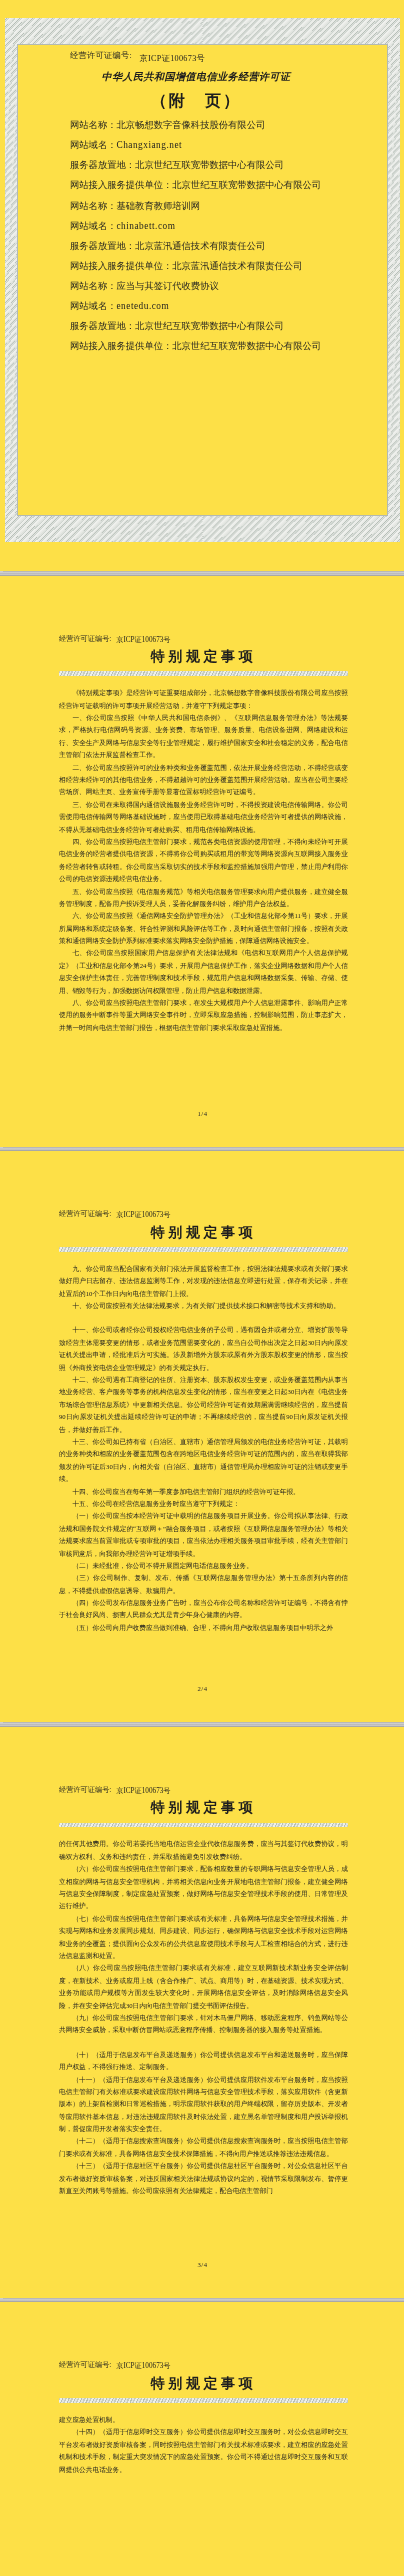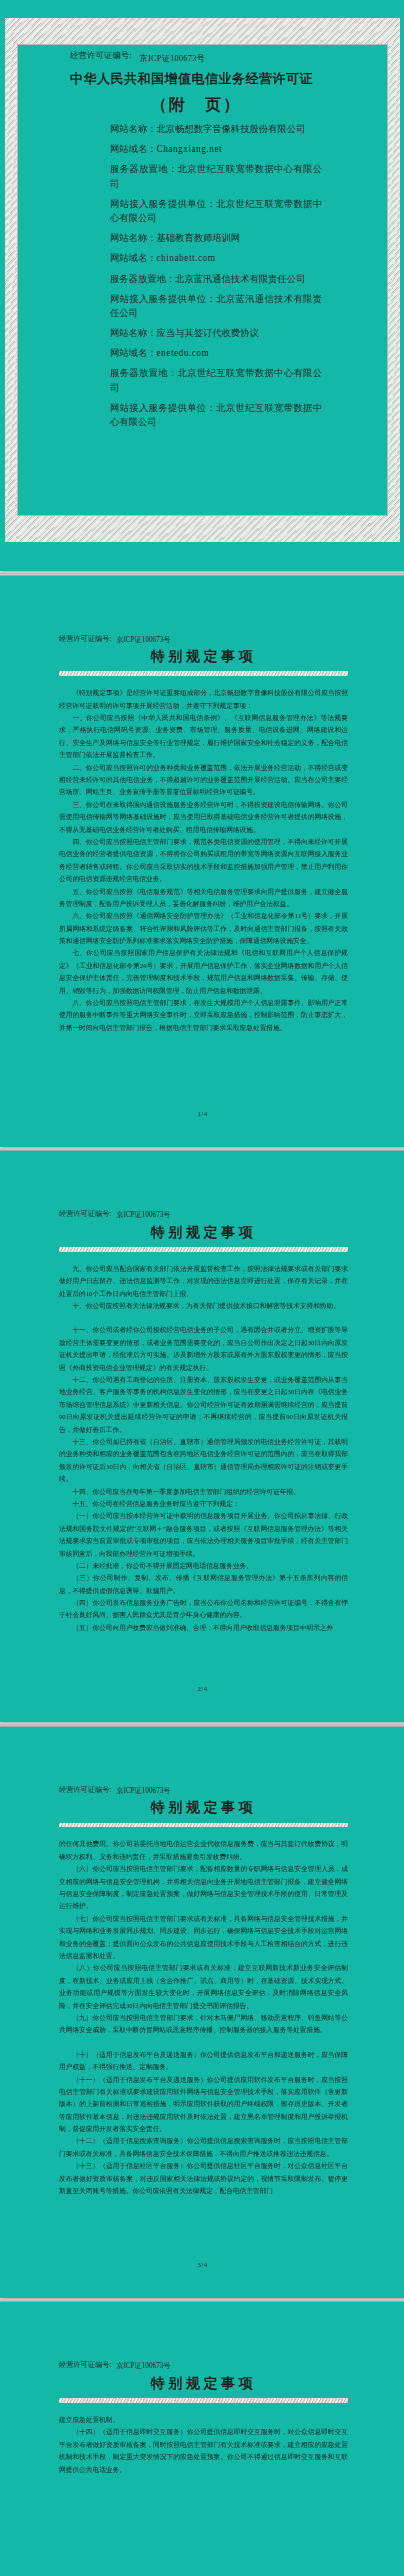--- a/index.html
+++ b/index.html
@@ -7,21 +7,21 @@
     width: 405px;
     font-family: "Liberation Serif", "DejaVu Serif", serif;
     color: #1e1e1e;
     -webkit-font-smoothing: antialiased;
   }
   .doc { width: 405px; }
   .page {
     position: relative;
     width: 405px;
     height: 571px;
-    background: #14b8a6;
+    background: #fde047;
     overflow: hidden;
     box-shadow: 0 0.5px 1px rgba(0,0,0,.2);
   }
   .page-separator {
     height: 4.6px;
     background: linear-gradient(#d8d8d8, #b9b9b9 55%, #cfcfcf);
     border-top: 0.5px solid #e6e6e6;
     border-bottom: 0.5px solid #a8a8a8;
     box-sizing: border-box;
   }
@@ -45,45 +45,45 @@
   }
   .p1-content {
     position: absolute;
     left: 70px; top: 50px;
     width: 252px;
   }
   .license-line { font-size: 8.2px; letter-spacing: 0.3px; white-space: nowrap; }
   .license-line .num { position: relative; top: 2.6px; left: 5.2px; font-family: "Liberation Serif","DejaVu Serif",serif; }
   .p1-title {
     margin-top: 9.3px;
-    text-align: left;
-    font-size: 13px;
+    text-align: center;
+    font-size: 10px;
     font-weight: bold;
     letter-spacing: 0.5px;
+    font-style: italic;
   }
   .p1-subtitle {
     margin-top: 7.2px;
     text-align: center;
     font-size: 16px;
     font-weight: bold;
     letter-spacing: 2.1px;
   }
   .p1-intro {
     margin-top: 18.5px;
     font-size: 9.3px;
     line-height: 1.55;
     text-align: justify;
   }
   .p1-entries { margin-top: 3.1px; }
   .entry-line {
     font-size: 9.3px;
     line-height: 1.55;
     margin-top: 5.7px;
     text-align: justify;
-    margin-left: 40px;
   }
   .entry-line .latin { letter-spacing: 0.5px; }
 
   
   .sp-header { padding: 58px 57px 0 59px; }
   .sp-license { font-size: 7.2px; white-space: nowrap; }
   .sp-license .num { position: relative; top: 1px; left: 3.1px; }
   .sp-title {
     margin-top: 4.6px;
     text-align: center;

